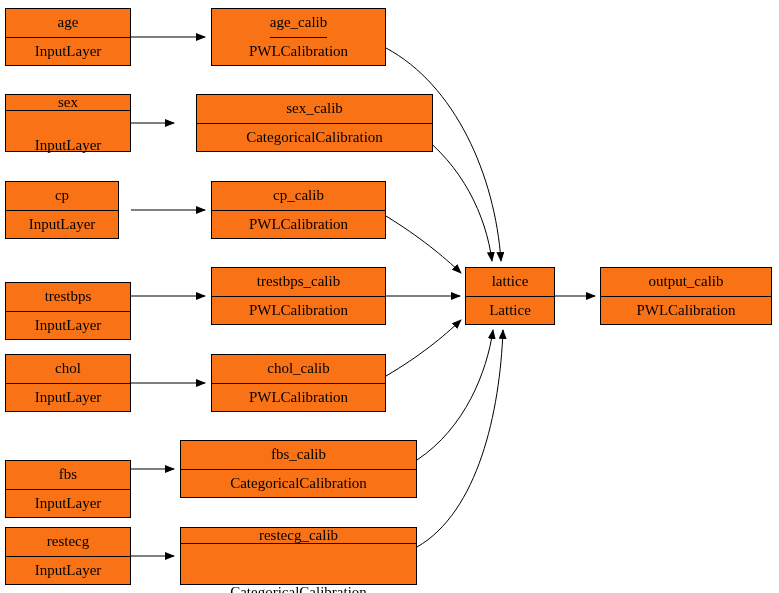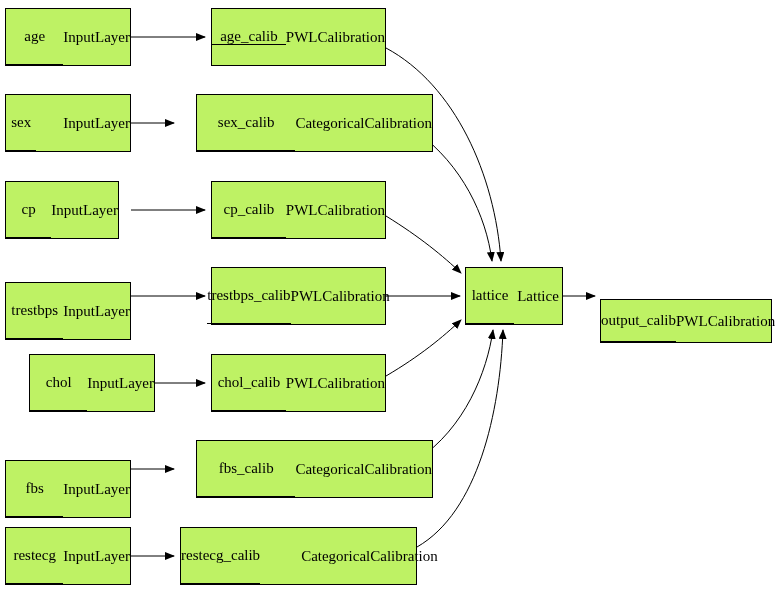--- a/index.html
+++ b/index.html
@@ -13,23 +13,23 @@
   }
   #edges {
     position: absolute;
     left: 0; top: 0;
     width: 779px; height: 593px;
   }
   .node {
     position: absolute;
     box-sizing: border-box;
     border: 1px solid #000000;
-    background: #bef264;
+    background: #f97316;
     display: flex;
-    flex-direction: row;
+    flex-direction: column;
   }
   .node .row {
     flex: 1;
     display: flex;
     align-items: center;
     justify-content: center;
     font-size: 15px;
     line-height: 1;
     white-space: nowrap;
   }
@@ -76,21 +76,21 @@
     <div class="row">InputLayer</div>
   </div>
   <div class="node" style="left:5px; top:181px; width:114px; height:58px;">
     <div class="row title">cp</div>
     <div class="row">InputLayer</div>
   </div>
   <div class="node" style="left:5px; top:282px; width:126px; height:58px;">
     <div class="row title">trestbps</div>
     <div class="row">InputLayer</div>
   </div>
-  <div class="node" style="left:5px; top:354px; width:126px; height:58px;margin-left:24px;">
+  <div class="node" style="left:5px; top:354px; width:126px; height:58px;">
     <div class="row title">chol</div>
     <div class="row">InputLayer</div>
   </div>
   <div class="node" style="left:5px; top:460px; width:126px; height:58px;">
     <div class="row title">fbs</div>
     <div class="row">InputLayer</div>
   </div>
   <div class="node" style="left:5px; top:527px; width:126px; height:58px;">
     <div class="row title">restecg</div>
     <div class="row">InputLayer</div>
@@ -109,31 +109,31 @@
     <div class="row">PWLCalibration</div>
   </div>
   <div class="node" style="left:211px; top:267px; width:175px; height:58px;justify-content:center;">
     <div class="row title">trestbps_calib</div>
     <div class="row">PWLCalibration</div>
   </div>
   <div class="node" style="left:211px; top:354px; width:175px; height:58px;">
     <div class="row title">chol_calib</div>
     <div class="row">PWLCalibration</div>
   </div>
-  <div class="node" style="left:180px; top:440px; width:237px; height:58px;margin-left:16px;">
+  <div class="node" style="left:180px; top:440px; width:237px; height:58px;">
     <div class="row title">fbs_calib</div>
     <div class="row">CategoricalCalibration</div>
   </div>
   <div class="node" style="left:180px; top:527px; width:237px; height:58px;gap:41px;">
     <div class="row title">restecg_calib</div>
     <div class="row">CategoricalCalibration</div>
   </div>
 
-  <div class="node" style="left:465px; top:267px; width:98px; height:58px;">
+  <div class="node" style="left:465px; top:267px; width:90px; height:58px;">
     <div class="row title">lattice</div>
     <div class="row">Lattice</div>
   </div>
-  <div class="node" style="left:600px; top:267px; width:172px; height:44px;margin-top:32px;">
+  <div class="node" style="left:600px; top:267px; width:172px; height:58px;">
     <div class="row title">output_calib</div>
     <div class="row">PWLCalibration</div>
   </div>
 
 </div>
 
 </body></html>

